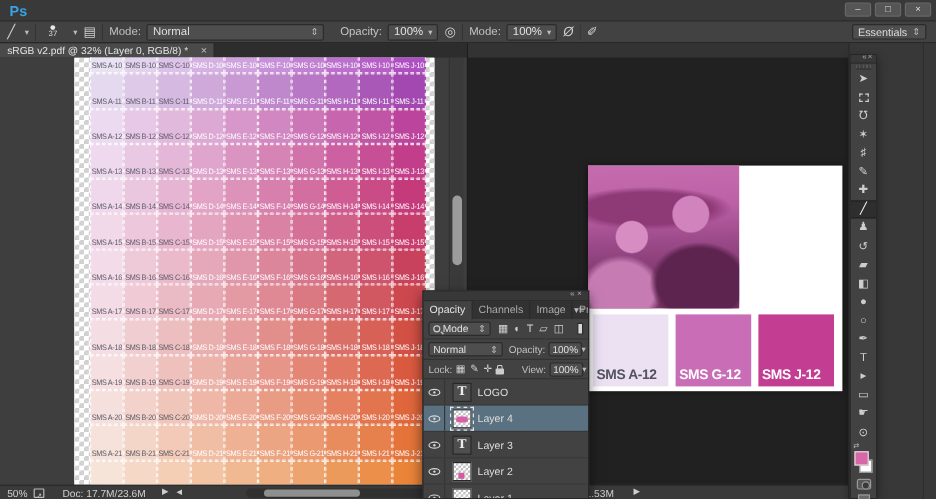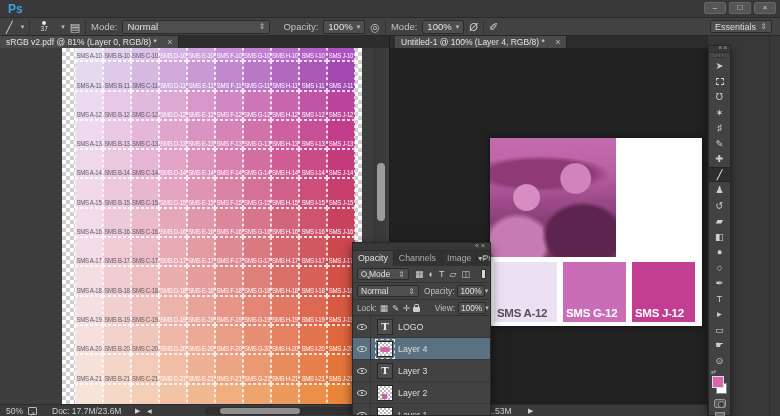--- a/index.html
+++ b/index.html
@@ -210,21 +210,21 @@
     <span class="ob-icon">✐</span>
     <span class="workspace-btn">
       <span class="stretch" style="flex:1;">Essentials</span>
       <span class="stepper">⇕</span>
     </span>
   </div>
 
   <div class="pane pane-left">
     <div class="tabstrip">
       <div class="doc-tab">
-        <span>sRGB v2.pdf @ 81% (Layer 0, RGB/8) *</span>
+        <span>sRGB v2.pdf @ 32% (Layer 0, RGB/8) *</span>
         <span class="tab-close">×</span>
       </div>
     </div>
     <div class="canvas-area">
       <div class="doc-board checker">
         <div class="swatch-grid">
             <div class="sw-row">
               <div class="sw-cell" style="background: rgb(233, 226, 243);">
                 <span class="cl" style="color: rgb(92, 91, 102);">SMS A-10</span>
               </div>
@@ -652,26 +652,20 @@
       <span style="left:52px;">Doc: 17.7M/23.6M</span>
       <span style="left:135px;font-size:7px;">▶</span>
       <span style="left:147px;font-size:6px;">◀</span>
       <span class="hscroll">
         <span class="hthumb"></span>
       </span>
     </div>
   </div>
 
   <div class="pane pane-right">
-    <div class="tabstrip">
-      <div class="doc-tab" style="left:5px;">
-        <span>Untitled-1 @ 100% (Layer 4, RGB/8) *</span>
-        <span class="tab-close">×</span>
-      </div>
-    </div>
     <div class="canvas-area">
       <div class="white-canvas">
         <div class="photo"></div>
         <div class="big-swatches">
             <div class="big-swatch" style="background: rgb(235, 225, 243);">
               <span class="bl" style="color: rgb(83, 82, 94);">SMS A-12</span>
             </div>
             <div class="big-swatch" style="background: rgb(201, 109, 182);">
               <span class="bl" style="color: rgb(255, 255, 255);">SMS G-12</span>
             </div>

